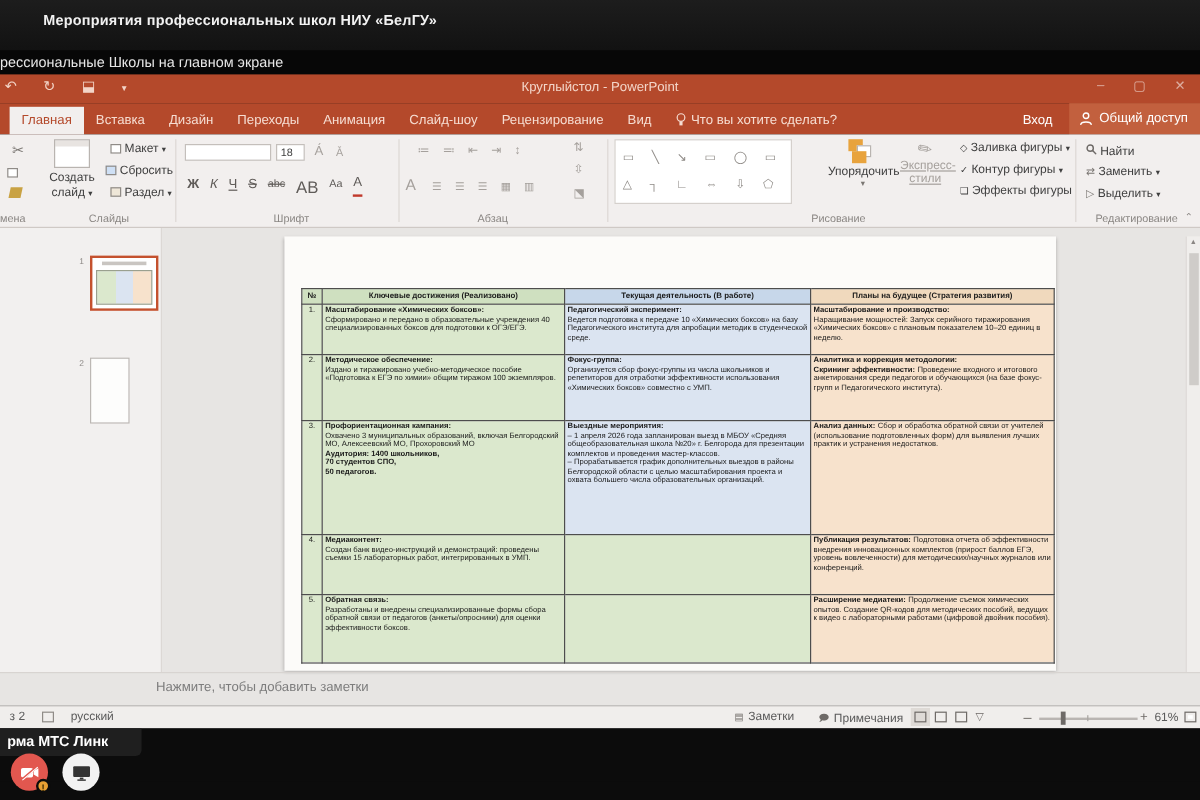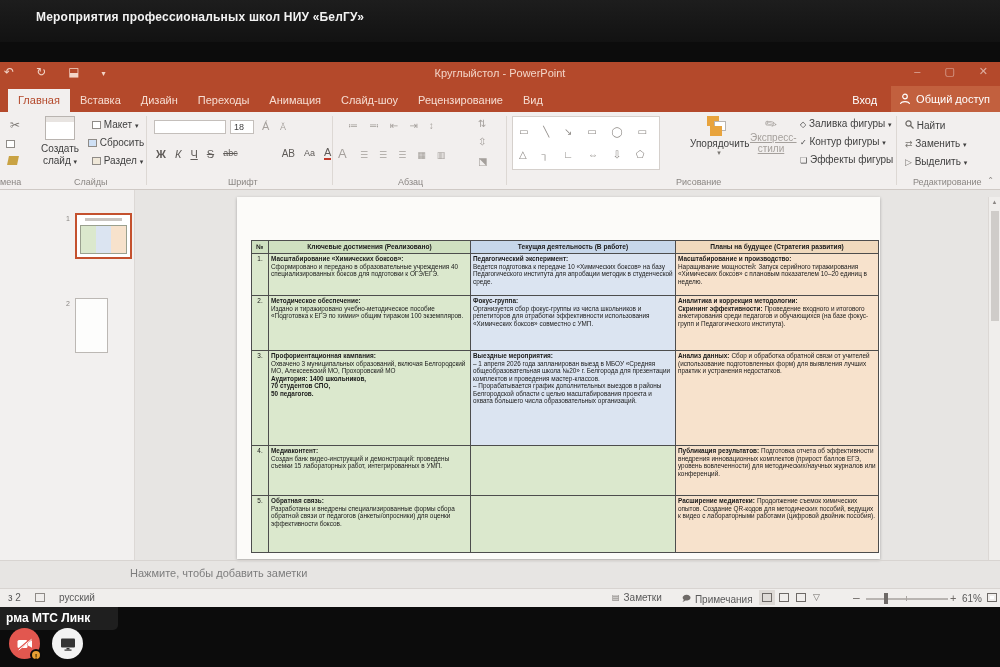--- a/index.html
+++ b/index.html
@@ -98,20 +98,23 @@
   .cbtn svg{position:absolute;left:50%;top:50%;transform:translate(-50%,-50%);}
 </style>
 </head>
 <body>
 
 <div id="stage">
 
   <div class="bar1">
     <span>Мероприятия профессиональных школ НИУ «БелГУ»</span>
   </div>
+  <div class="bar2">
+    <span>рессиональные Школы на главном экране</span>
+  </div>
 
   <div class="titlebar">
     <div class="qat">
       <span>↶</span>
       <span>↻</span>
       <span>⬓</span>
       <span class="sm">▾</span>
     </div>
     <div class="apptitle">Круглыйстол - PowerPoint</div>
     <div class="winctl">
@@ -124,20 +127,27 @@
   <div class="tabrow">
     <span style="width:8px"></span>
     <span class="tab active">Главная</span>
     <span class="tab">Вставка</span>
     <span class="tab">Дизайн</span>
     <span class="tab">Переходы</span>
     <span class="tab">Анимация</span>
     <span class="tab">Слайд-шоу</span>
     <span class="tab">Рецензирование</span>
     <span class="tab">Вид</span>
+    <span class="tellme">
+      <svg width="9" height="12" viewBox="0 0 9 12">
+          <circle cx="4.5" cy="4" r="3.2" fill="none" stroke="#f6ddd2" stroke-width="1"></circle>
+          <rect x="3.2" y="7.5" width="2.6" height="3" fill="#f6ddd2"></rect>
+        </svg>
+      <span>Что вы хотите сделать?</span>
+    </span>
     <span class="signin">Вход</span>
     <span class="share">
       <svg width="12" height="12" viewBox="0 0 12 12">
           <circle cx="6" cy="3.5" r="2.3" fill="none" stroke="#fff" stroke-width="1.2"></circle>
           <path d="M1.5 11 C2 7.8 10 7.8 10.5 11" fill="none" stroke="#fff" stroke-width="1.2"></path>
         </svg>
       <span>Общий доступ</span>
     </span>
   </div>
 
@@ -164,21 +174,21 @@
     <span class="fontbox" style="left:154px;top:8px;width:72px;"></span>
     <span class="fontbox" style="left:230px;top:8px;width:24px;">18</span>
     <span class="gray" style="position:absolute;left:262px;top:8px;font-size:11px;">А́</span>
     <span class="gray" style="position:absolute;left:280px;top:10px;font-size:9px;">А̌</span>
     <div class="fmtrow" style="left:156px;">
       <b>Ж</b>
       <i>К</i>
       <u>Ч</u>
       <s>S</s>
       <s style="font-size:9px;">abc</s>
-      <span style="font-size:10px;margin-left:35px;">АВ</span>
+      <span style="font-size:14px;">АВ</span>
       <span style="font-size:9px;">Аа</span>
       <span style="border-bottom:2px solid #c0392b;line-height:9px;">А</span>
     </div>
     <span class="glabel" style="left:228px;">Шрифт</span>
     <div class="gdiv" style="left:332px;"></div>
 
     <div style="position:absolute;left:348px;top:8px;display:flex;gap:11px;font-size:10px;" class="gray">
       <span>≔</span>
       <span>≕</span>
       <span>⇤</span>

